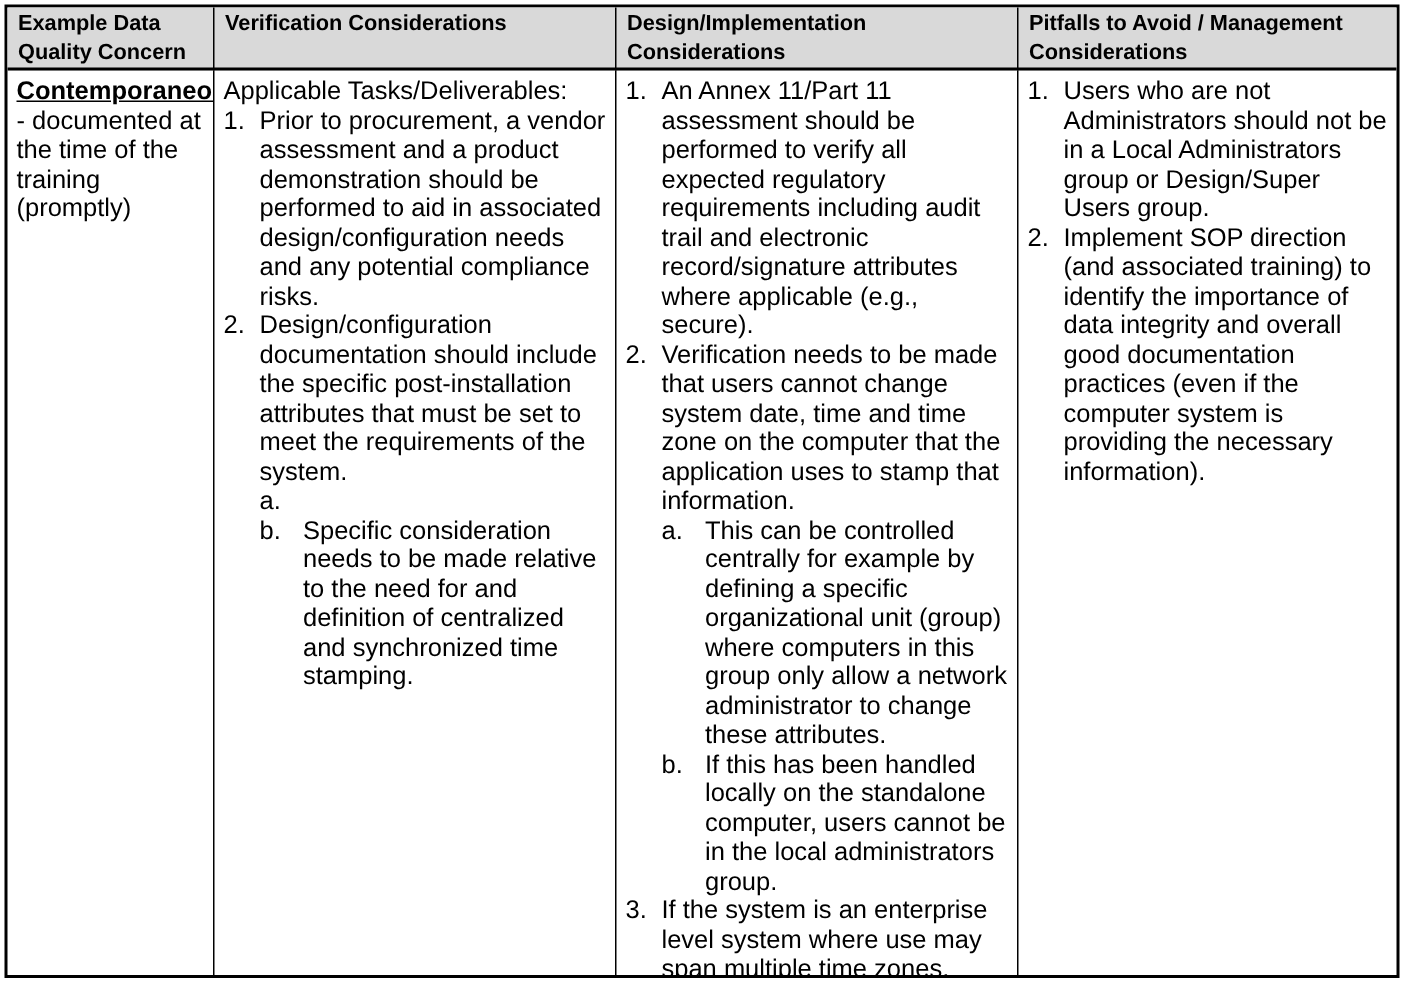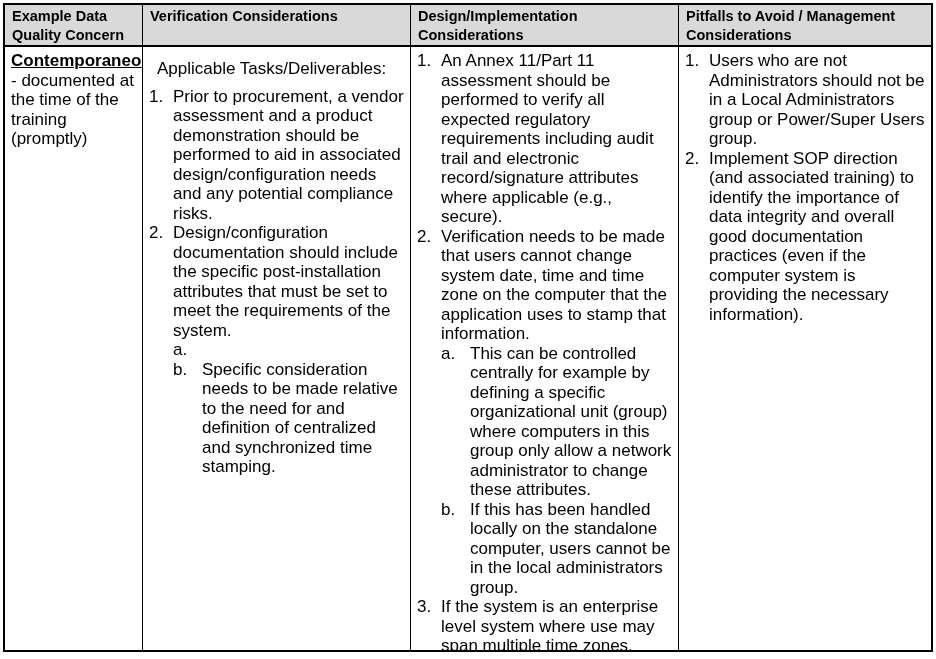--- a/index.html
+++ b/index.html
@@ -43,21 +43,21 @@
     font-size: 17px;
     line-height: 19.5px;
     padding: 4px 5px 4px 6px;
     overflow: hidden;
   }
   .bl { border-left: 1px solid #000000; }
   .term {
     font-weight: bold;
     text-decoration: underline;
   }
-  .intro { margin: 8px; }
+  .intro { margin: 0; }
   .li {
     display: flex;
     align-items: flex-start;
   }
   .num {
     flex: 0 0 24px;
   }
   .btxt {
     flex: 1;
     min-width: 0;
@@ -124,21 +124,21 @@
       </div>
       <div class="li">
         <span class="num">3.</span>
         <span class="btxt">If the system is an enterprise level system where use may span multiple time zones, verification needs to be made relative to a traceable centralized time for the system regardless of access point and that time is synchronized to a traceable source.</span>
       </div>
     </div>
 
     <div class="cell bl">
       <div class="li">
         <span class="num">1.</span>
-        <span class="btxt">Users who are not Administrators should not be in a Local Administrators group or Power/Super Users group.</span>
+        <span class="btxt">Users who are not Administrators should not be in a Local Administrators group or Design/Super Users group.</span>
       </div>
       <div class="li">
         <span class="num">2.</span>
         <span class="btxt">Implement SOP direction (and associated training) to identify the importance of data integrity and overall good documentation practices (even if the computer system is providing the necessary information).</span>
       </div>
     </div>
 
   </div>
 </div>
 

